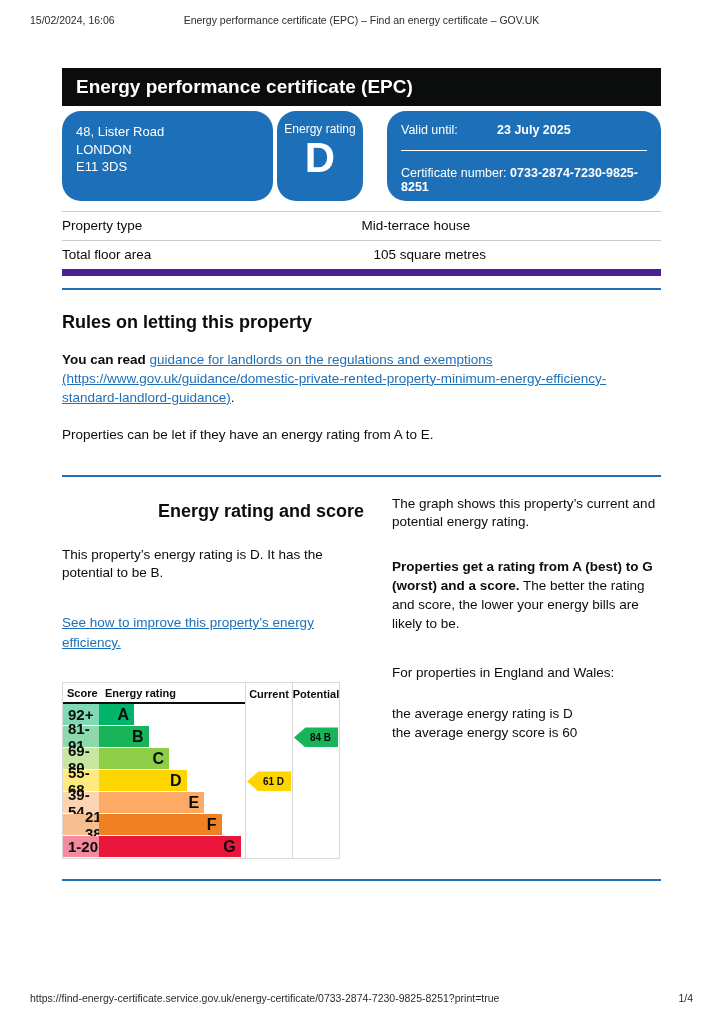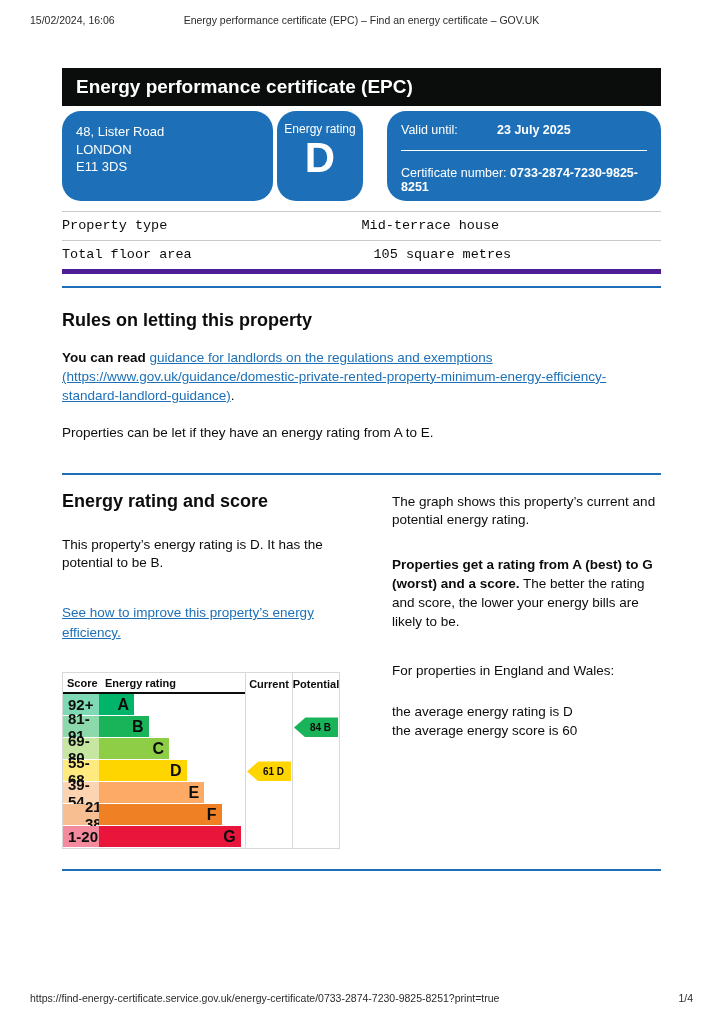--- a/index.html
+++ b/index.html
@@ -29,22 +29,22 @@
   .panel-rating .small { font-size:12px; }
   .panel-rating .big { font-size:42px; font-weight:bold; line-height:1.05; }
   .panel-valid { flex:1; padding:12px 14px; font-size:12.5px;margin-left:20px; }
   .valid-row { display:flex; }
   .valid-row .lbl { width:96px; }
   .valid-row .val { font-weight:bold; }
   .panel-valid hr { border:none; border-top:1px solid #ffffff; margin:13px 0 15px; }
   .cert-num { font-weight:bold; }
 
   .prop-table { margin-top:10px; font-size:13.5px; }
-  .prop-row { display:flex; border-top:1px solid #c7c9ca; padding:6px 0 7px;font-family:Liberation Mono, monospace; }
-  .prop-row:last-child { border-bottom:5px solid #4c1d95;gap:24px; }
+  .prop-row { display:flex; border-top:1px solid #c7c9ca; padding:6px 0 7px; }
+  .prop-row:last-child { border-bottom:7px solid #4c1d95;gap:24px; }
   .prop-label { width:50%; }
   .prop-value { width:50%; }
 
   .blue-rule { border:none; border-top:2px solid #1d70b8; margin-top:12px; }
   .blue-rule.mt-lg { margin-top:30px; }
   .blue-rule.mt-chart { margin-top:20px; }
 
   h2 { font-size:18px; font-weight:bold; margin-top:22px; }
   .para { font-size:13.5px; line-height:1.4; margin-top:18px; }
   a.gov-link { color:#1d70b8; text-decoration:underline; cursor:pointer; overflow-wrap:break-word; }
@@ -128,21 +128,21 @@
   <div class="para">
     <span class="bold">You can read </span><a class="gov-link">guidance for landlords on the regulations and exemptions</a>
     <a class="gov-link">(https://www.gov.uk/guidance/domestic-private-rented-property-minimum-energy-efficiency-standard-landlord-guidance)</a><span>.</span>
   </div>
   <div class="para">Properties can be let if they have an energy rating from A to E.</div>
 
   <hr class="blue-rule mt-lg">
 
   <div class="two-col">
     <div class="col-left">
-      <h2 style="margin-top:0;">Energy rating and score</h2>
+      <h2 style="margin-top:8px;text-align:right;">Energy rating and score</h2>
       <div class="para" style="margin-top:24px;">This property’s energy rating is D. It has the potential to be B.</div>
       <div class="improve">
         <a class="gov-link">See how to improve this property’s energy efficiency.</a>
       </div>
 
       <div class="epc">
           <div class="epc-header">
             <div class="h-score">Score</div>
             <div class="h-rating">Energy rating</div>
             <div class="h-cur">Current</div>

